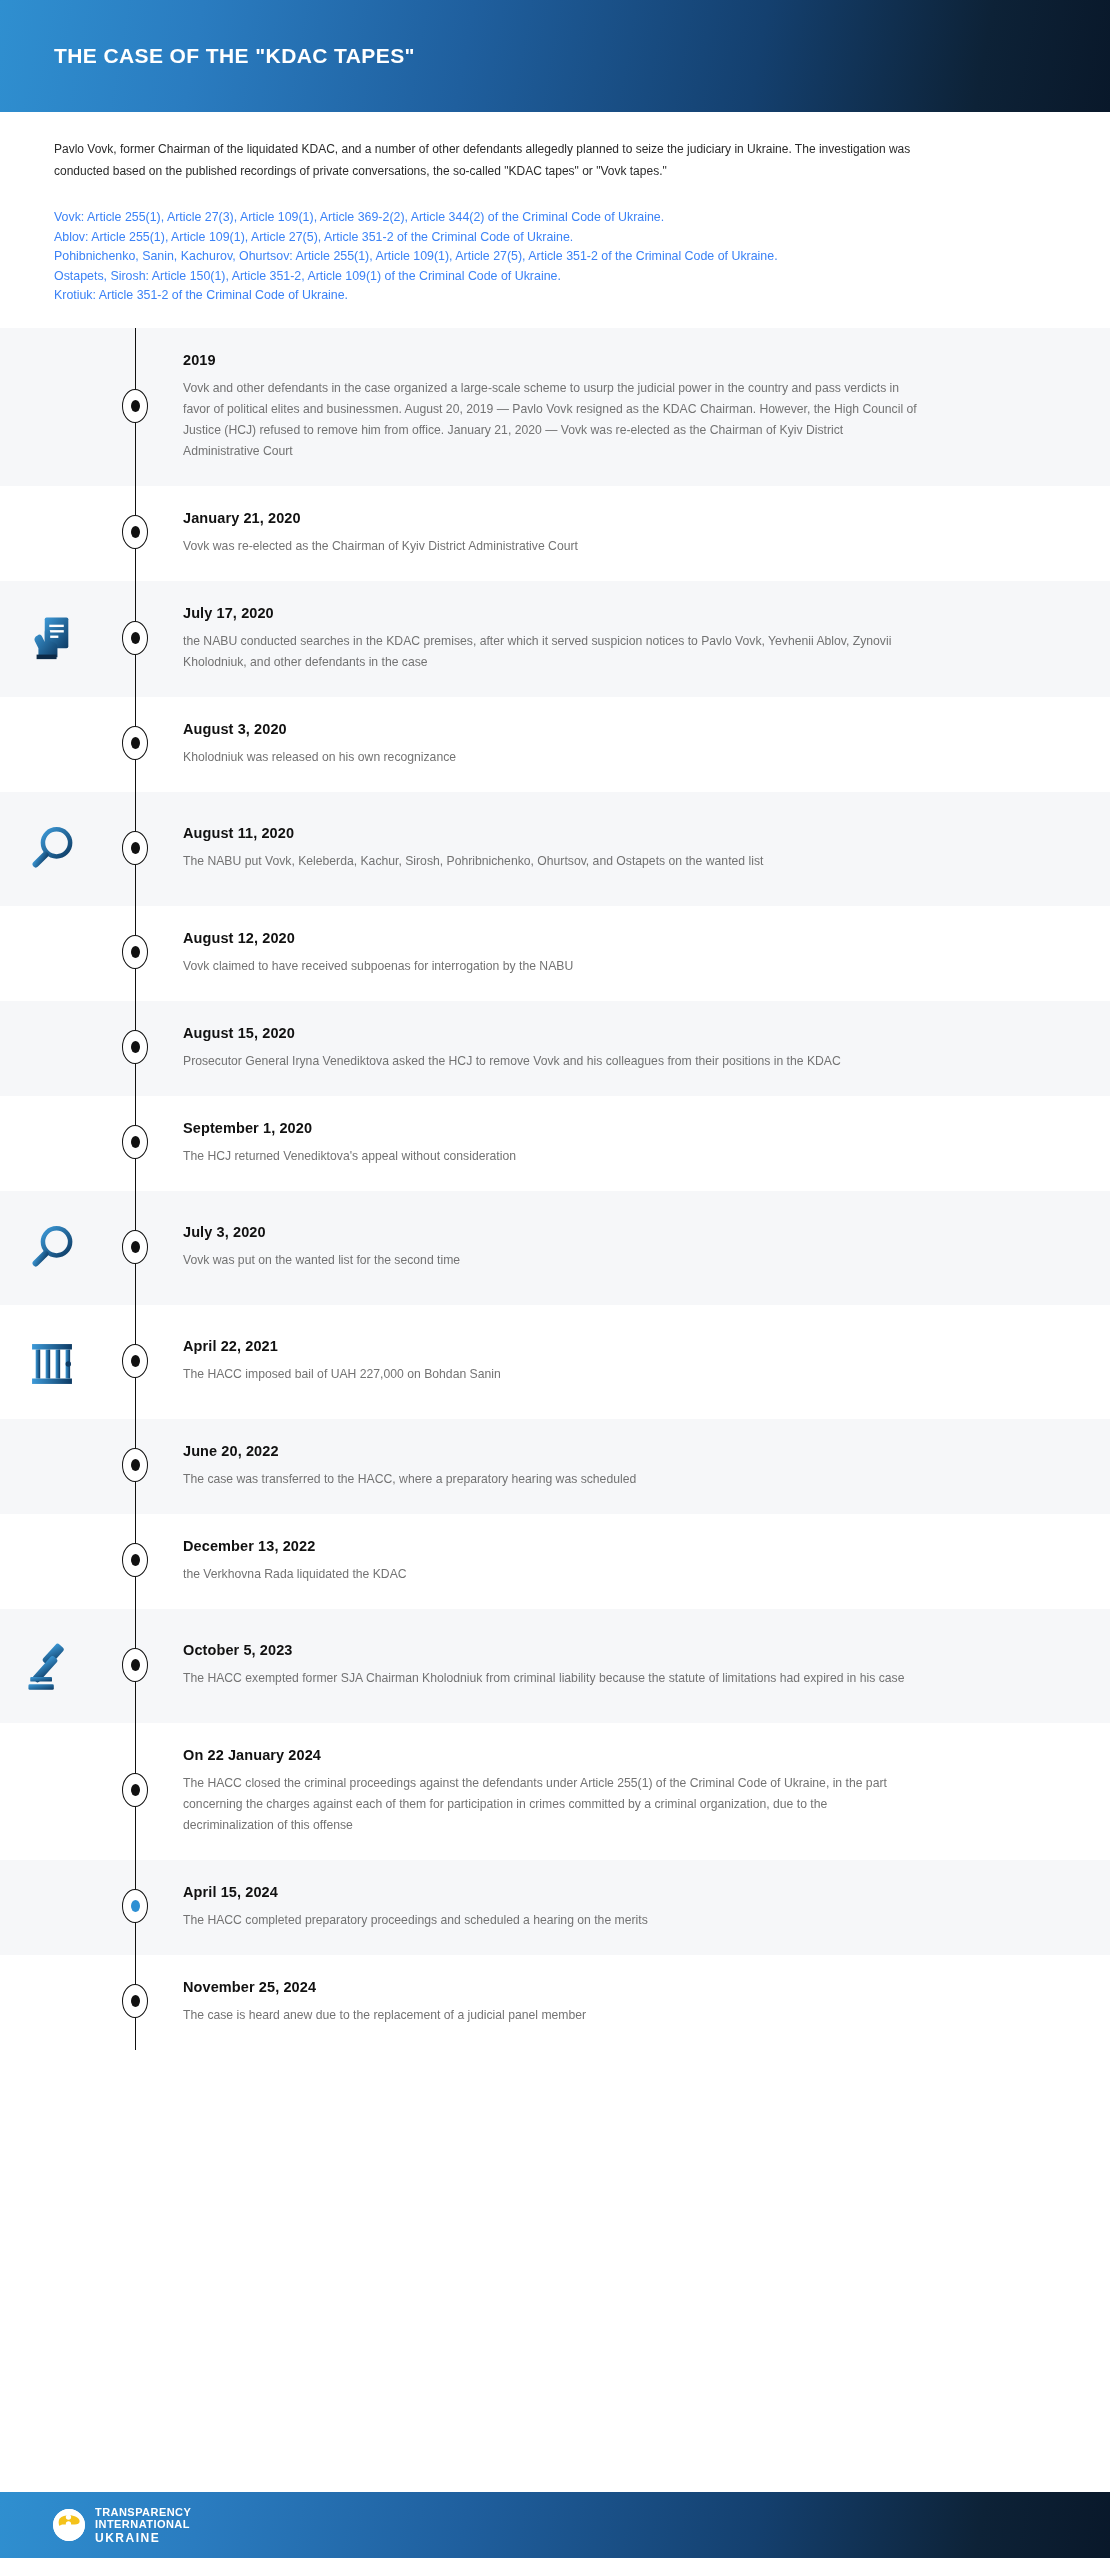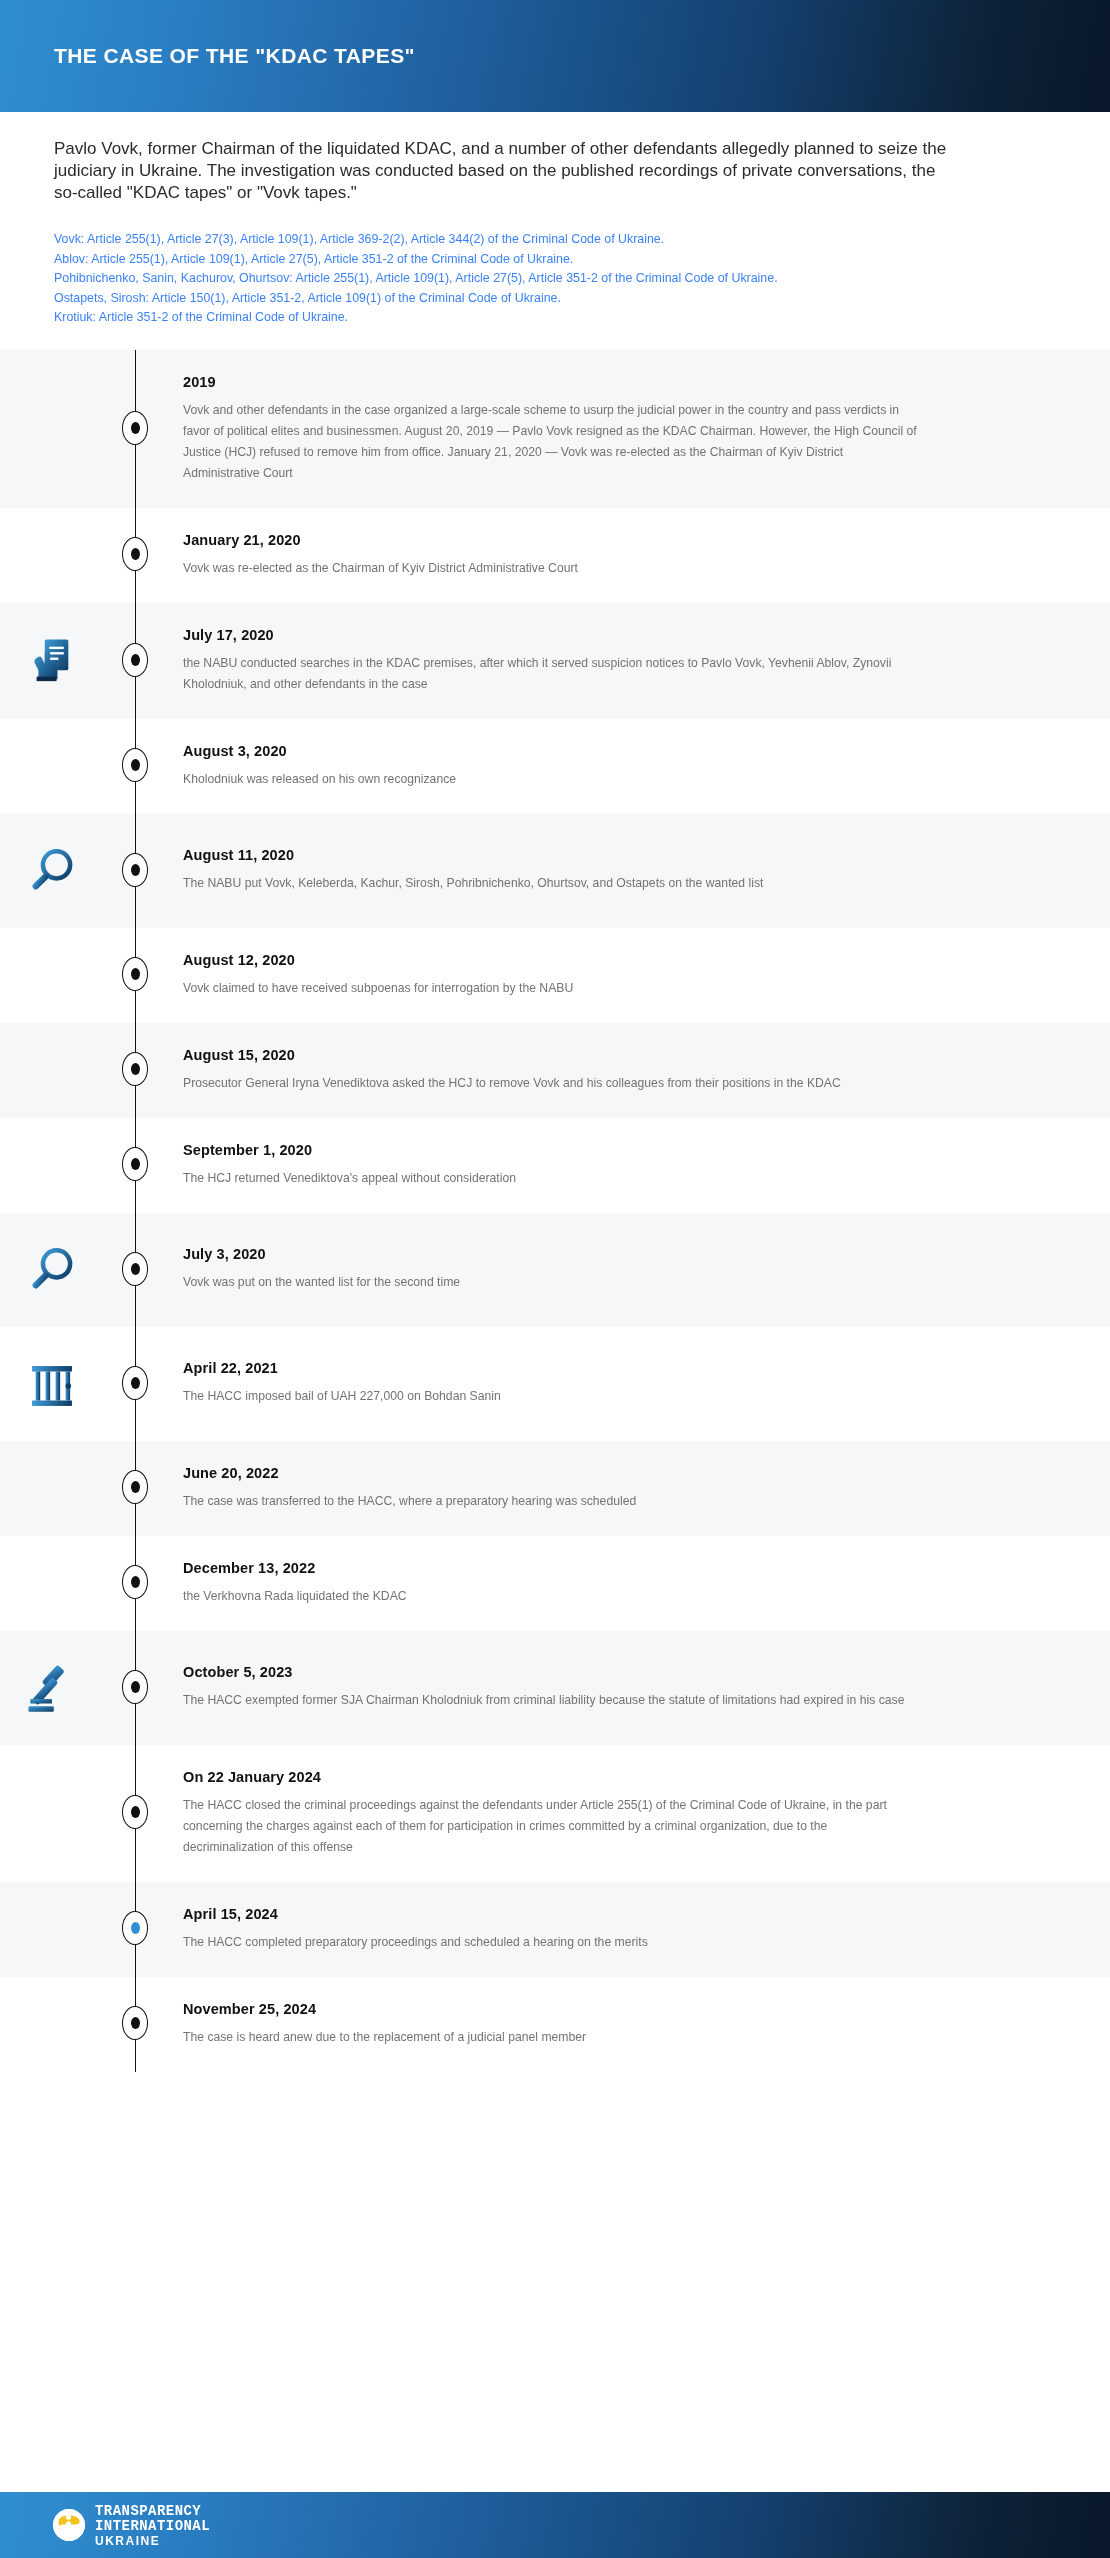--- a/index.html
+++ b/index.html
@@ -35,21 +35,21 @@
     padding-left: 54px;
     font-family: "Liberation Sans", sans-serif;
   }
 
   
   .intro {
     padding: 26px 54px 0 54px;
     background: #ffffff;
   }
   .intro-paragraph {
-    font-size: 17px;
+    font-size: 12px;
     line-height: 22px;
     color: #2b2b2b;
     max-width: 900px;
   }
   .articles {
     margin-top: 26px;
     padding-bottom: 22px;
   }
   .article-line {
     font-size: 12.4px;
@@ -155,25 +155,24 @@
     display: flex;
     align-items: center;
     padding-left: 52px;
   }
   .logo-block { display: flex; align-items: center; gap: 9px; }
   .logo-mark { width: 34px; height: 34px; flex: 0 0 34px; }
   .logo-mark svg { display: block; width: 100%; height: 100%; }
   .logo-text { line-height: 1; }
   .logo-l1, .logo-l2 {
     color: #ffffff;
-    font-size: 14px;
+    font-size: 11px;
     font-weight: bold;
     letter-spacing: 0.45px;
     display: block;
-    font-family: Liberation Mono, monospace;
   }
   .logo-l2 { margin-top: 1px; }
   .logo-l3 {
     color: #ffffff;
     font-size: 12px;
     font-weight: bold;
     letter-spacing: 1.5px;
     display: block;
     margin-top: 2px;
   }

